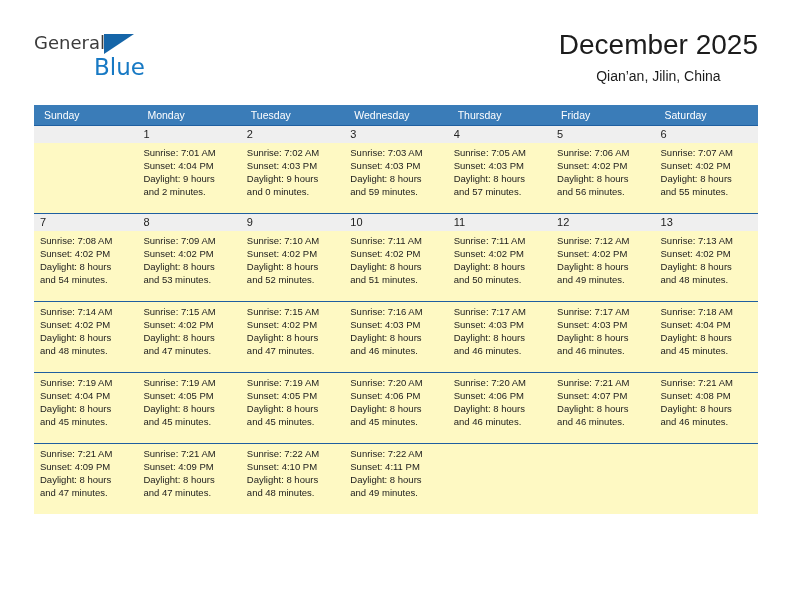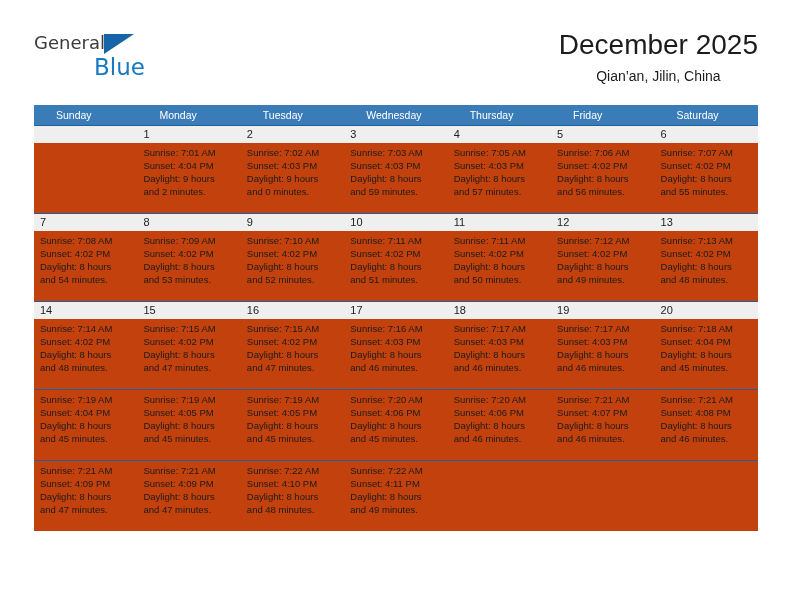--- a/index.html
+++ b/index.html
@@ -94,21 +94,21 @@
   .weekday-row {
     display: flex;
     background: #3a7cb8;
     height: 20px;
   }
   .weekday {
     flex: 1 1 0;
     color: #ffffff;
     font-size: 10.5px;
     line-height: 20px;
-    padding-left: 22px;
+    padding-left: 10px;
     box-sizing: border-box;
     overflow: hidden;
     white-space: nowrap;
   }
   .week {
     border-top: 1.5px solid #1f5fa0;
   }
   .week:first-of-type {
     border-top: none;
   }
@@ -122,21 +122,21 @@
     font-size: 11px;
     line-height: 17px;
     color: #222222;
     padding-left: 6px;
     box-sizing: border-box;
     min-width: 0;
   }
   .detail-row {
     display: flex;
     height: 70px;
-    background: #c2410c;
+    background: #fef9c3;
   }
   .detail {
     flex: 1 1 0;
     box-sizing: border-box;
     padding: 3px 6px 0 6px;
     min-width: 0;
   }
   .detail .line {
     font-size: 9.5px;
     line-height: 13px;
@@ -281,29 +281,20 @@
         <div class="detail">
           <div class="line">Sunrise: 7:13 AM</div>
           <div class="line">Sunset: 4:02 PM</div>
           <div class="line">Daylight: 8 hours</div>
           <div class="line">and 48 minutes.</div>
         </div>
       </div>
     </div>
 
     <div class="week">
-      <div class="daynum-row">
-        <div class="daynum">14</div>
-        <div class="daynum">15</div>
-        <div class="daynum">16</div>
-        <div class="daynum">17</div>
-        <div class="daynum">18</div>
-        <div class="daynum">19</div>
-        <div class="daynum">20</div>
-      </div>
       <div class="detail-row">
         <div class="detail">
           <div class="line">Sunrise: 7:14 AM</div>
           <div class="line">Sunset: 4:02 PM</div>
           <div class="line">Daylight: 8 hours</div>
           <div class="line">and 48 minutes.</div>
         </div>
         <div class="detail">
           <div class="line">Sunrise: 7:15 AM</div>
           <div class="line">Sunset: 4:02 PM</div>

